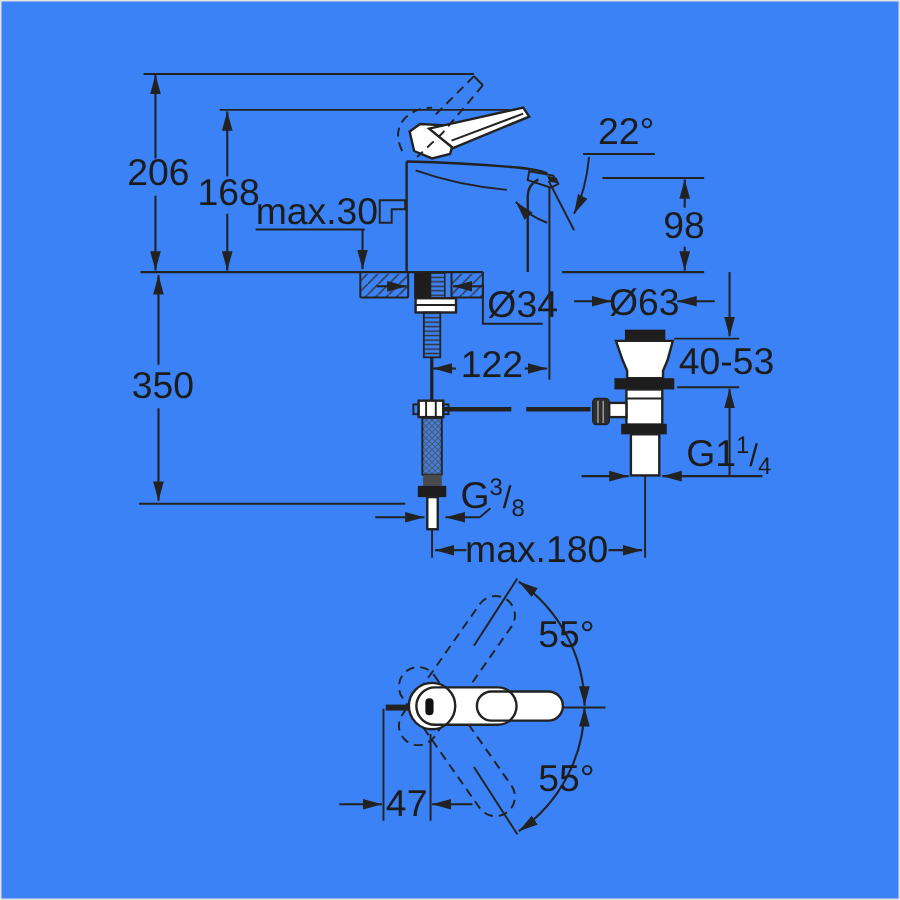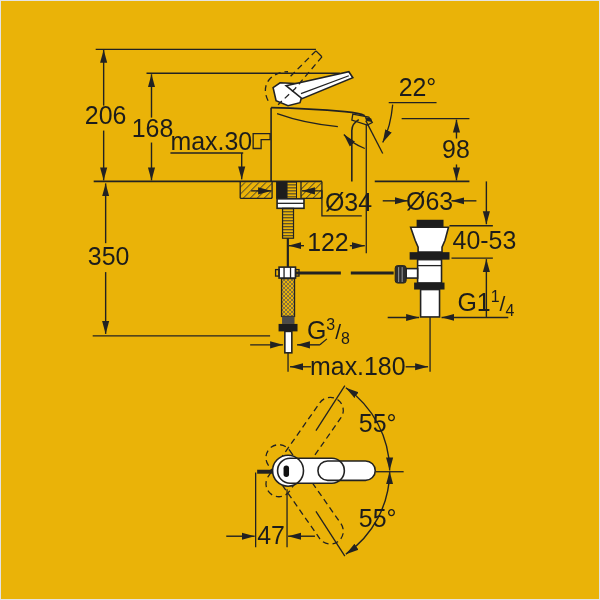--- a/index.html
+++ b/index.html
@@ -1,17 +1,17 @@
 <!DOCTYPE html>
 <html><head>
 <meta charset="utf-8">
 <style>
   html,body{margin:0;padding:0;background:#fff;}
   .canvas{
-    position:relative;width:598px;height:598px;background:#eab308;
+    position:relative;width:598px;height:598px;background:#3b82f6;
     border:1px solid #e4e4e4;overflow:hidden;text-align:center;
   }
   svg{display:block;}
   svg text{
     font-family:"Liberation Sans","DejaVu Sans",sans-serif;
     fill:#1c1c1c;
     font-size:25px;
   }
   .thin{stroke:#222;stroke-width:1.3;fill:none;}
   .med{stroke:#222;stroke-width:1.6;fill:none;}

